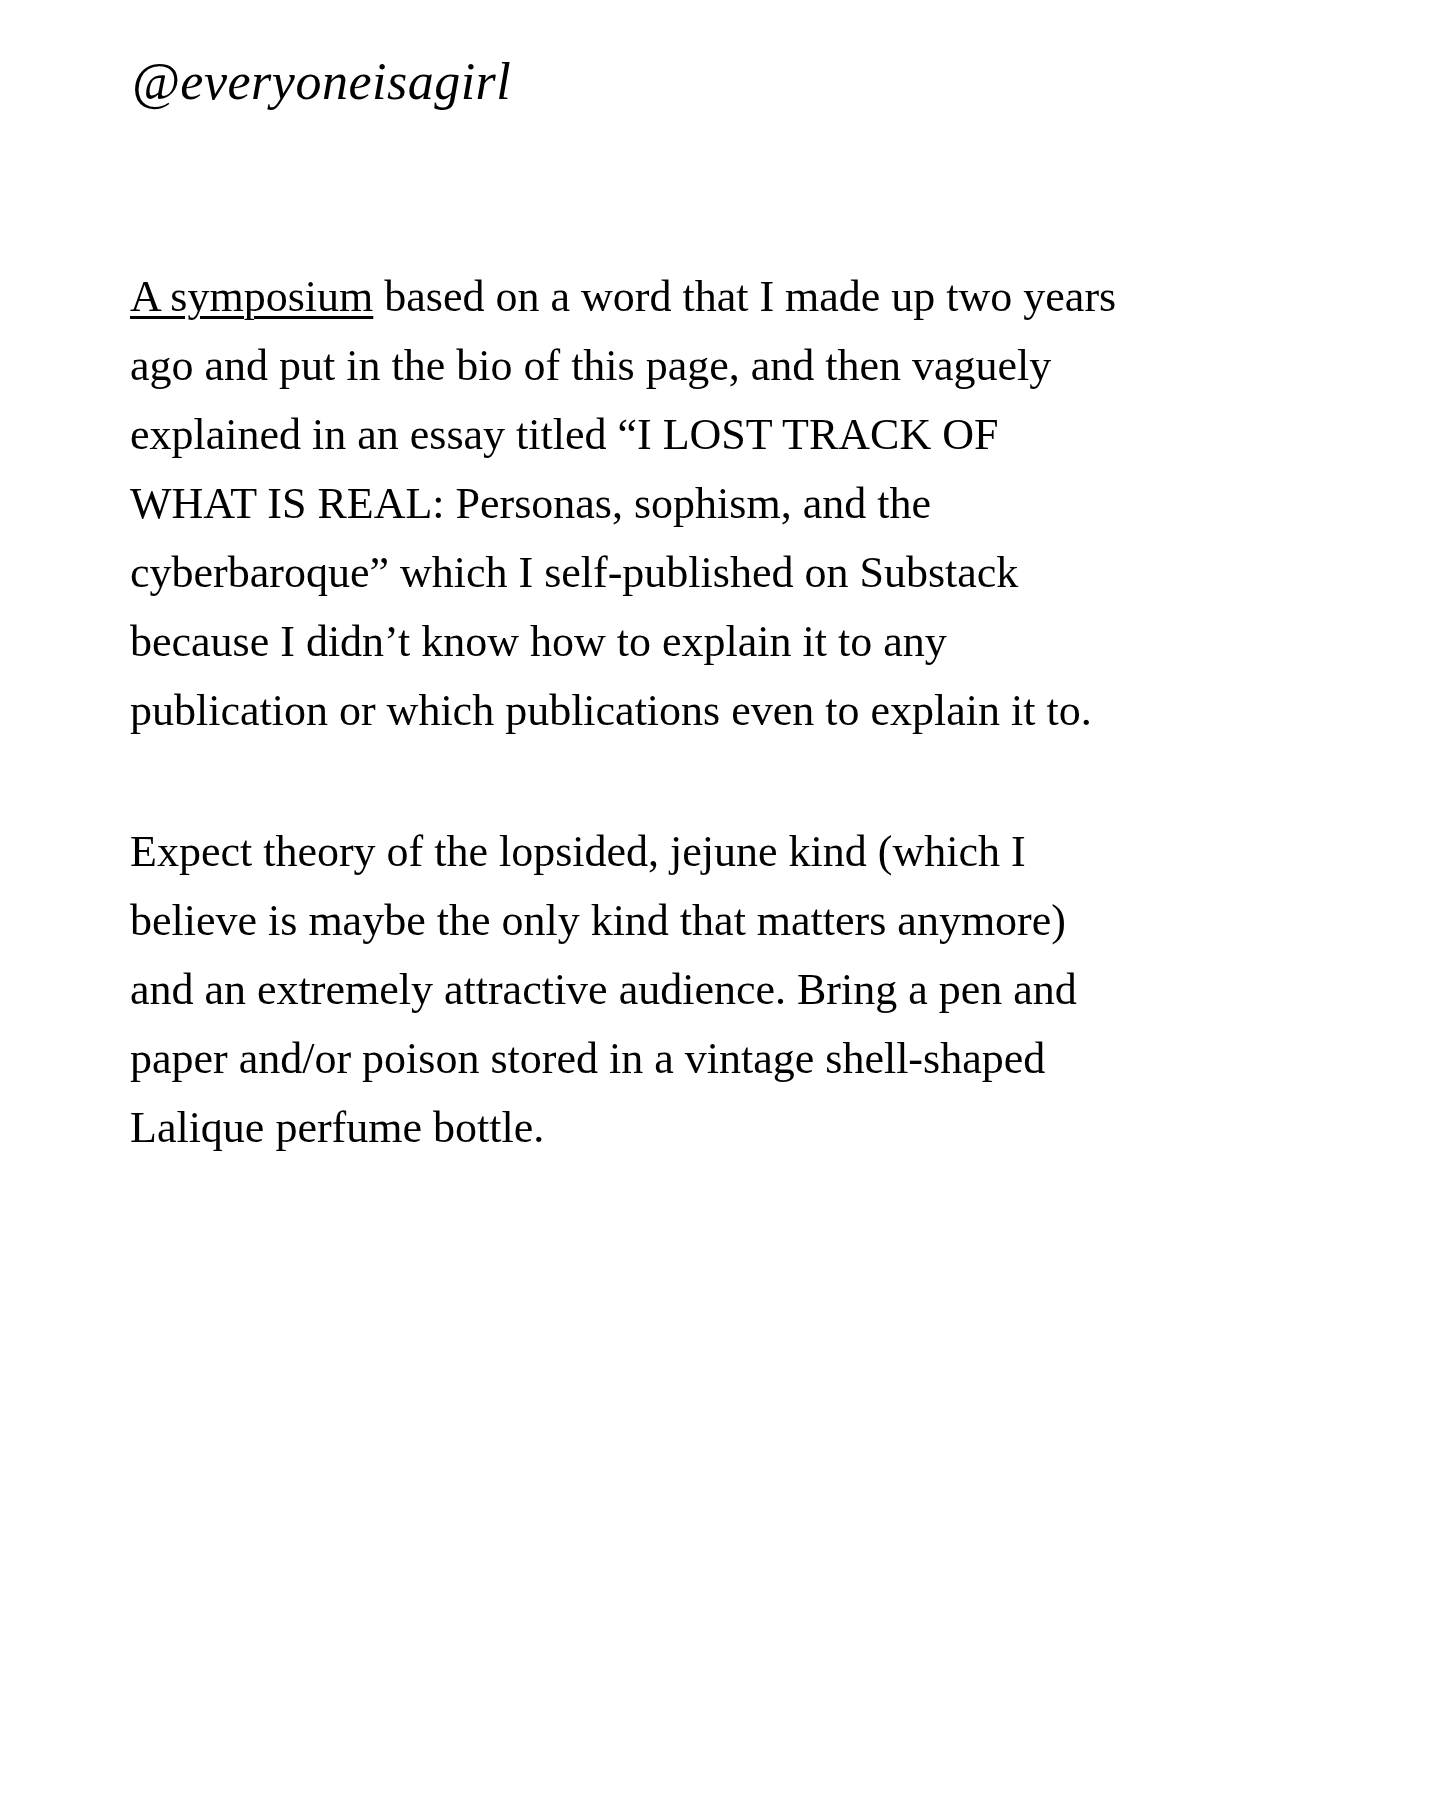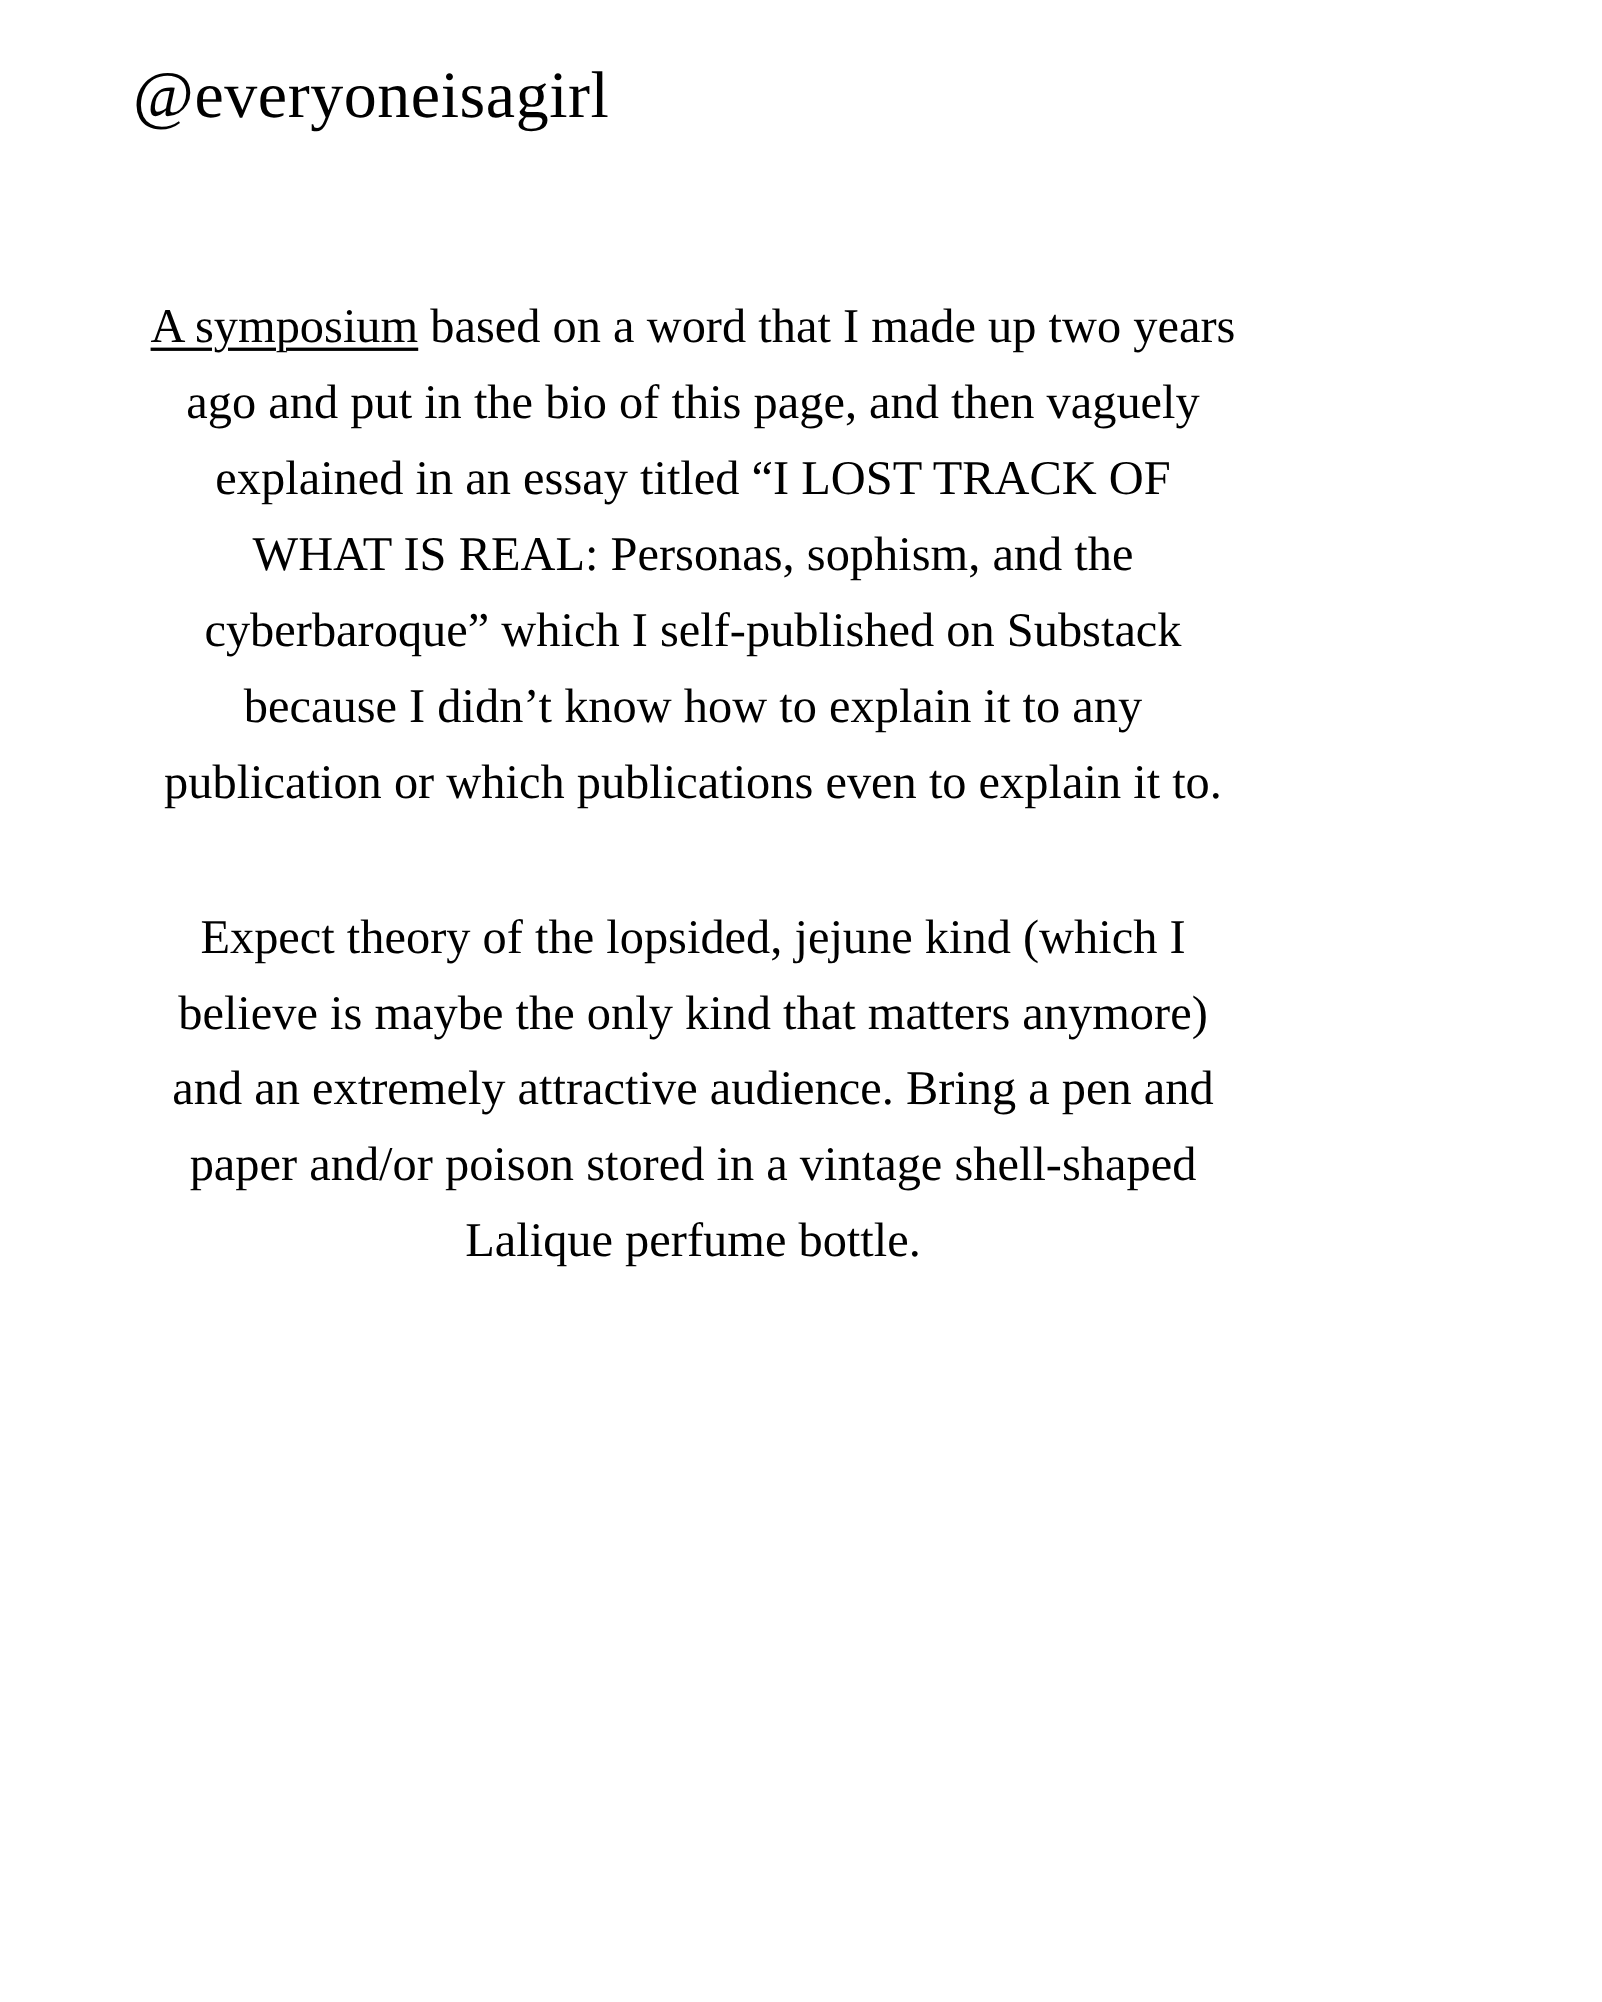--- a/index.html
+++ b/index.html
@@ -10,31 +10,31 @@
   body {
     position: relative;
     width: 1456px;
     height: 1820px;
     font-family: "Liberation Serif", "DejaVu Serif", serif;
     color: #000000;
     overflow: hidden;
   }
   .handle {
     position: absolute;
-    left: 121px;
+    left: 132px;
     top: 52px;
-    font-size: 60px;
+    font-style: italic;
+    font-size: 52px;
     letter-spacing: 0.5px;
   }
   .content {
     position: absolute;
     left: 130px;
     top: 262px;
     width: 1000px;
-    text-align: center;
     font-size: 44px;
     line-height: 69px;
   }
   .para {
     margin: 0 0 72px 0;
   }
   .tickets-para {
     margin-top: 36px;
   }
   .underline {

